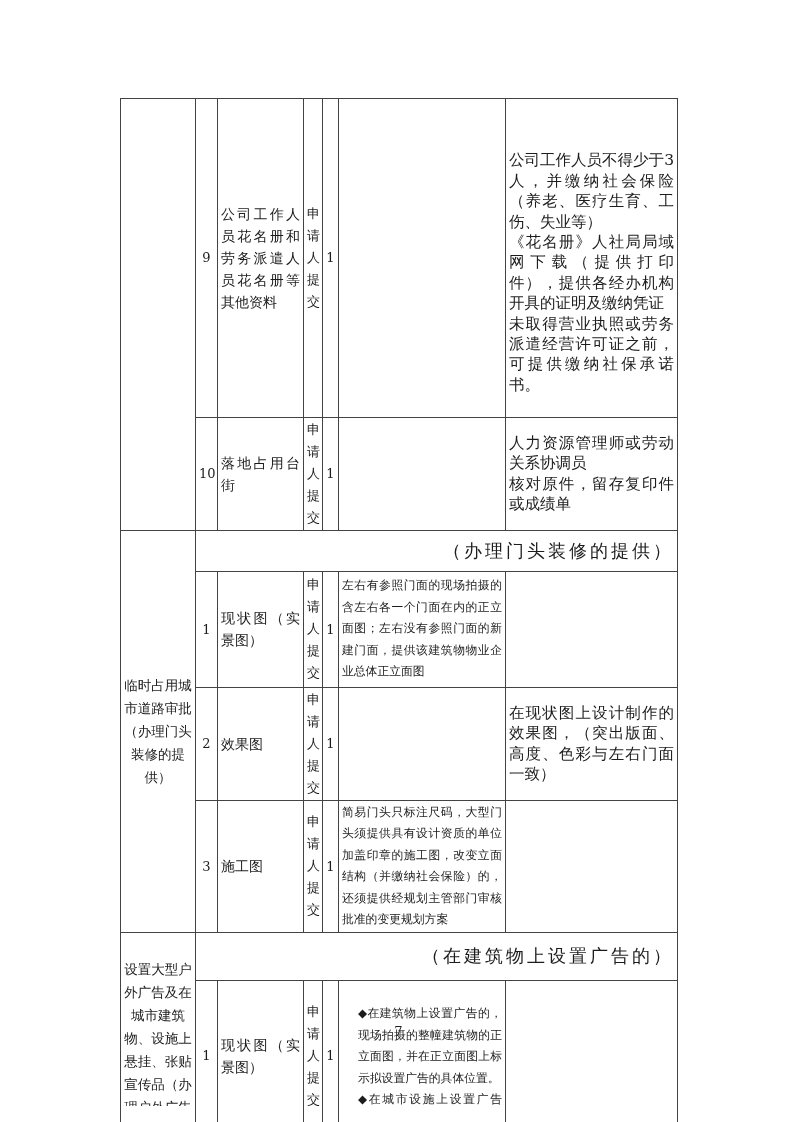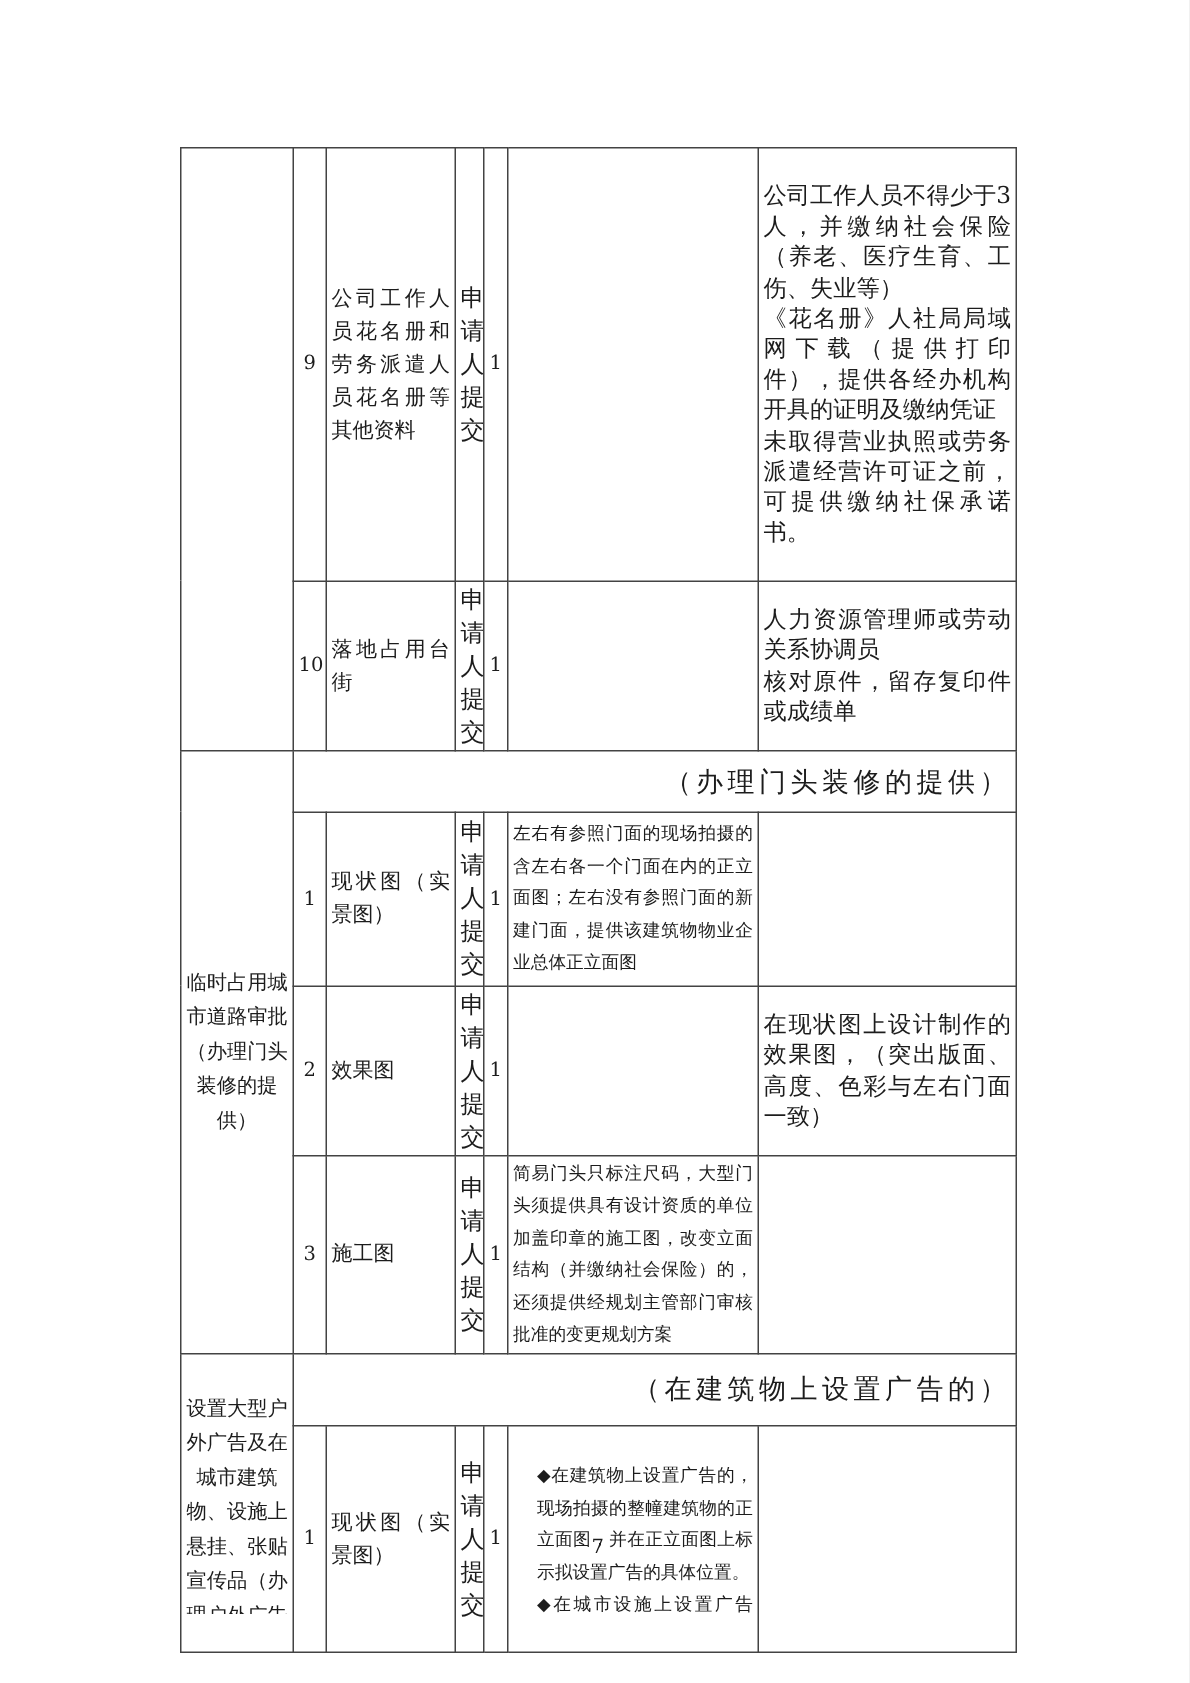--- a/index.html
+++ b/index.html
@@ -32,39 +32,39 @@
   td.cat-cut{vertical-align:top;padding-top:4px;}
   .clip-cat{max-height:148px;overflow:hidden;}
   td.seq{
     font-size:13px;text-align:center;padding:0;
   }
   td.name{
     font-size:14px;line-height:22px;
     text-align:justify;text-justify:inter-character;
   }
   td.sub{
-    font-size:16px;line-height:22px;
+    font-size:13px;line-height:22px;
     text-align:center;padding:0 2px;
     word-break:break-all;
   }
   td.cnt{
     font-size:13px;text-align:center;padding:0;
   }
   td.desc{
     font-size:11.8px;line-height:21.5px;
     text-align:justify;text-justify:inter-character;margin-left:36px;
   }
   .clip-desc{max-height:105px;overflow:hidden;}
   td.remark{
     font-size:15.5px;line-height:20.4px;
     text-align:justify;text-justify:inter-character;
     white-space:pre-line;
   }
   td.vtop{vertical-align:top;}
-  .clip-remark{max-height:246px;overflow:hidden;}
+  .clip-remark{max-height:246px;overflow:hidden;margin-top:30px;}
   td.sechead{
     font-size:18px;font-weight:normal;
     letter-spacing:3px;
     text-align:right;
     padding:0;
   }
   td.desc.pre{white-space:pre-line;padding-left:19px;}
   #pageno{
     position:absolute;
     left:120px;top:1024px;width:557px;

